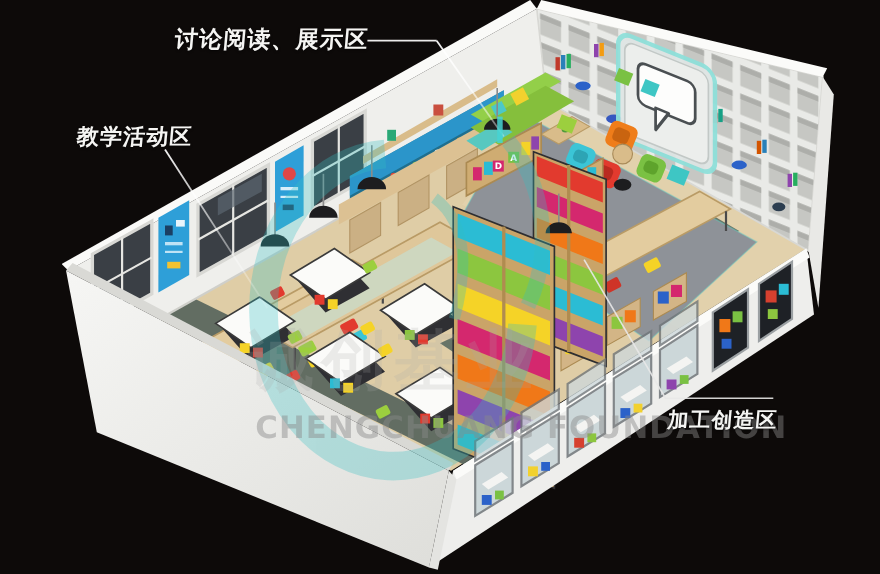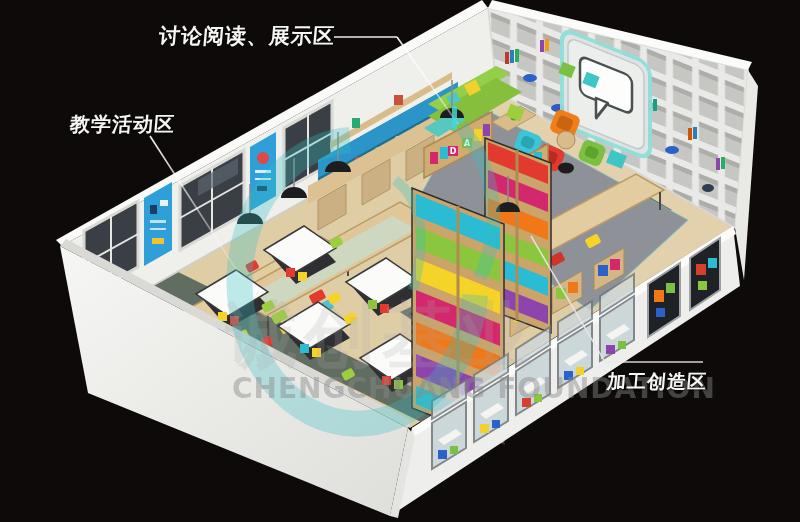--- a/index.html
+++ b/index.html
@@ -4,21 +4,21 @@
 <style>
   html,body{margin:0;padding:0;background:#000;}
   .stage{position:relative;width:800px;height:522px;background:#0d0a09;overflow:hidden;
          font-family:"DejaVu Sans","Liberation Sans",sans-serif;}
   .stage svg{position:absolute;left:0;top:0;}
   .callout-label{position:absolute;color:#f5f5f3;font-weight:bold;white-space:nowrap;
          transform:skewX(-5deg);text-shadow:0 1px 2px rgba(0,0,0,.65);letter-spacing:1px;z-index:30;}
   .lbl-discussion{left:159px;top:22px;font-size:21px;}
   .lbl-teaching{left:70px;top:111px;font-size:20px;}
   .lbl-making{left:607px;top:369px;font-size:19px;}
-  .wm-cjk{position:absolute;left:226px;top:288px;font-size:72px;font-weight:bold;
+  .wm-cjk{position:absolute;left:226px;top:288px;font-size:60px;font-weight:bold;
          letter-spacing:6px;color:#a9a9a9;opacity:.20;z-index:20;white-space:nowrap;}
   .wm-latin{position:absolute;left:232px;top:372px;font-size:28px;font-weight:bold;
          letter-spacing:1px;color:#8a8a8a;opacity:.45;z-index:21;white-space:nowrap;}
 </style>
 </head>
 <body>
 
 <div class="stage">
 
 <svg width="800" height="522" viewBox="0 0 800 522">

